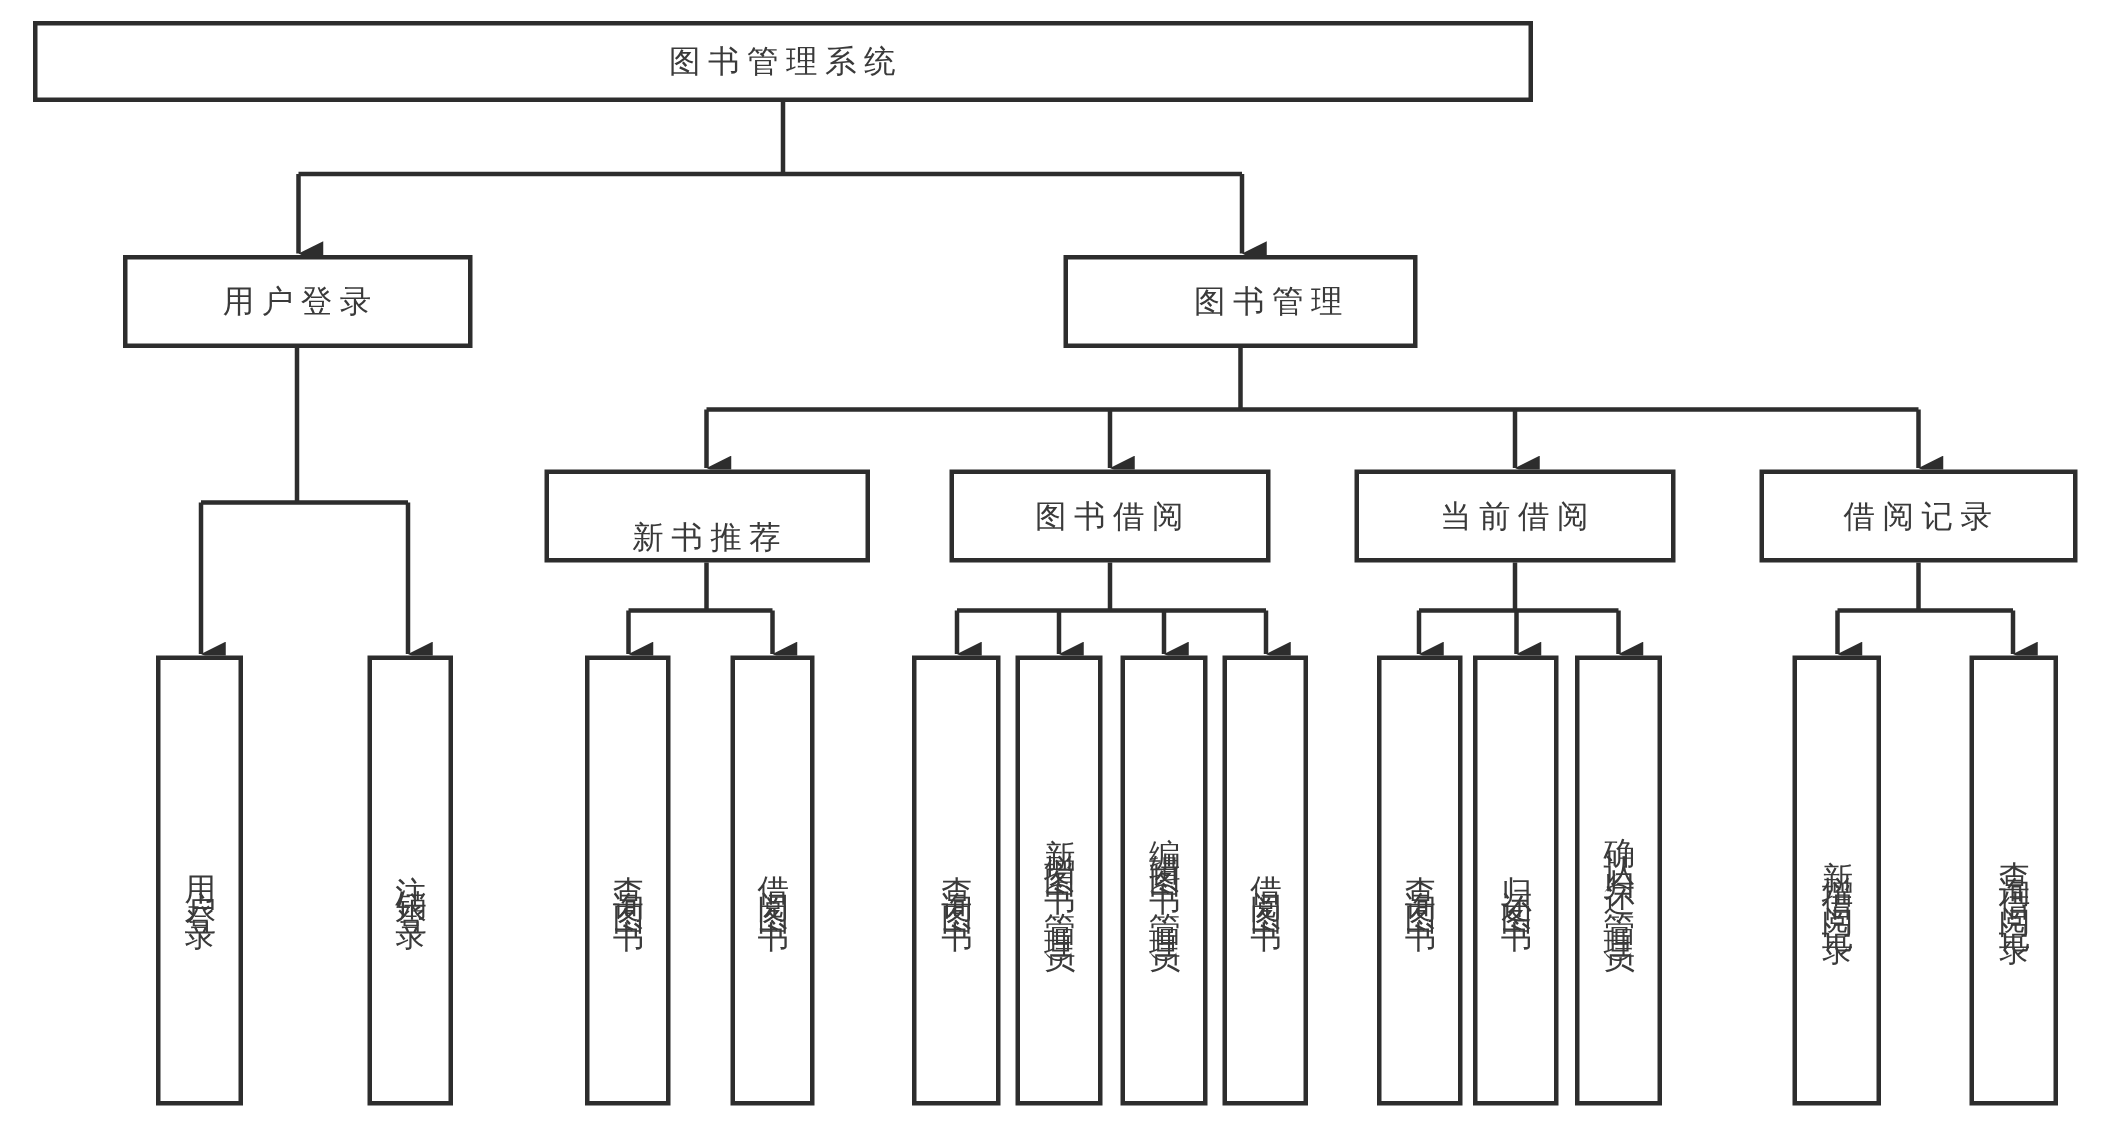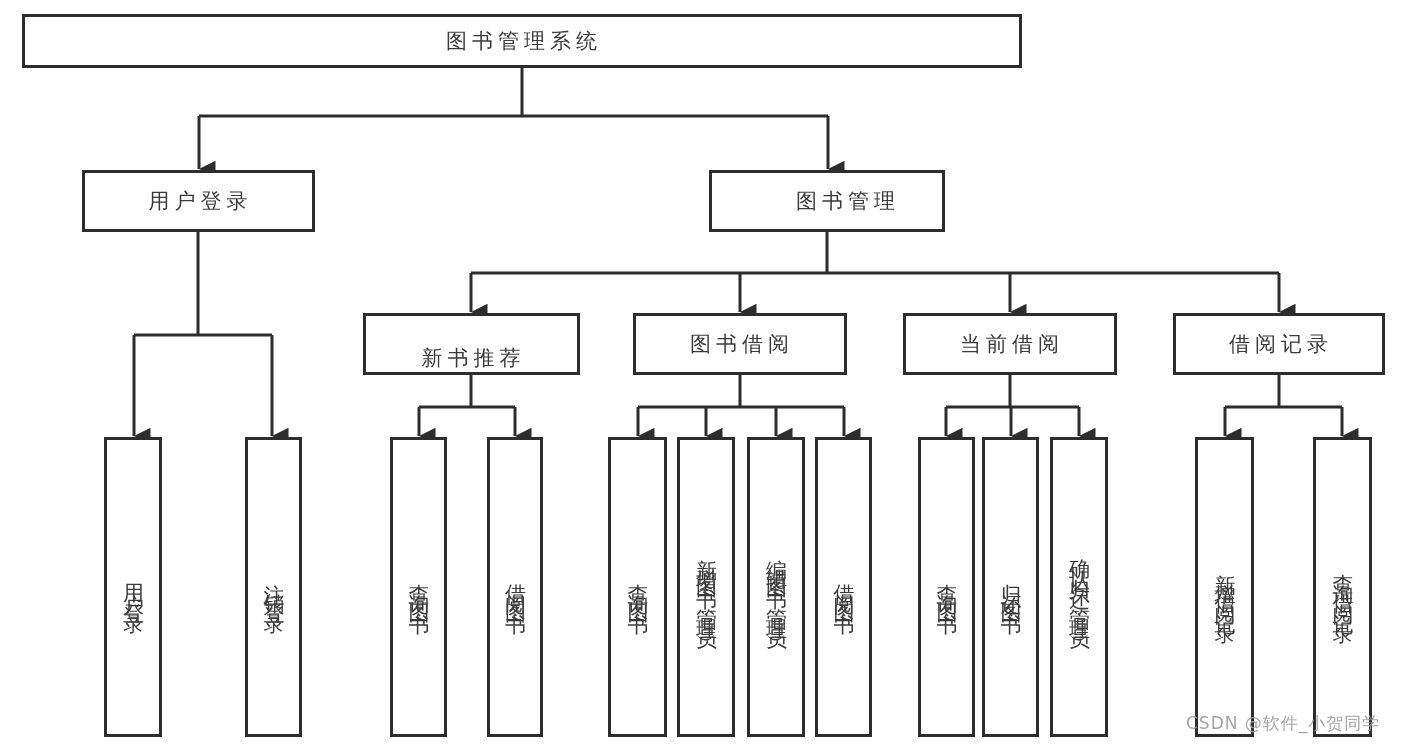--- a/index.html
+++ b/index.html
@@ -131,15 +131,14 @@
     <span class="lbl">确认归还（管理员）</span>
   </div>
 
   <div class="node v-box" style="left:1195px; top:437px; width:59px; height:300px;">
     <span class="lbl">新增借阅记录</span>
   </div>
   <div class="node v-box" style="left:1313px; top:437px; width:59px; height:300px;">
     <span class="lbl">查询借阅记录</span>
   </div>
 
-  <div class="watermark">CSDN @软件_小贺同学</div>
 
 </div>
 
 </body></html>

